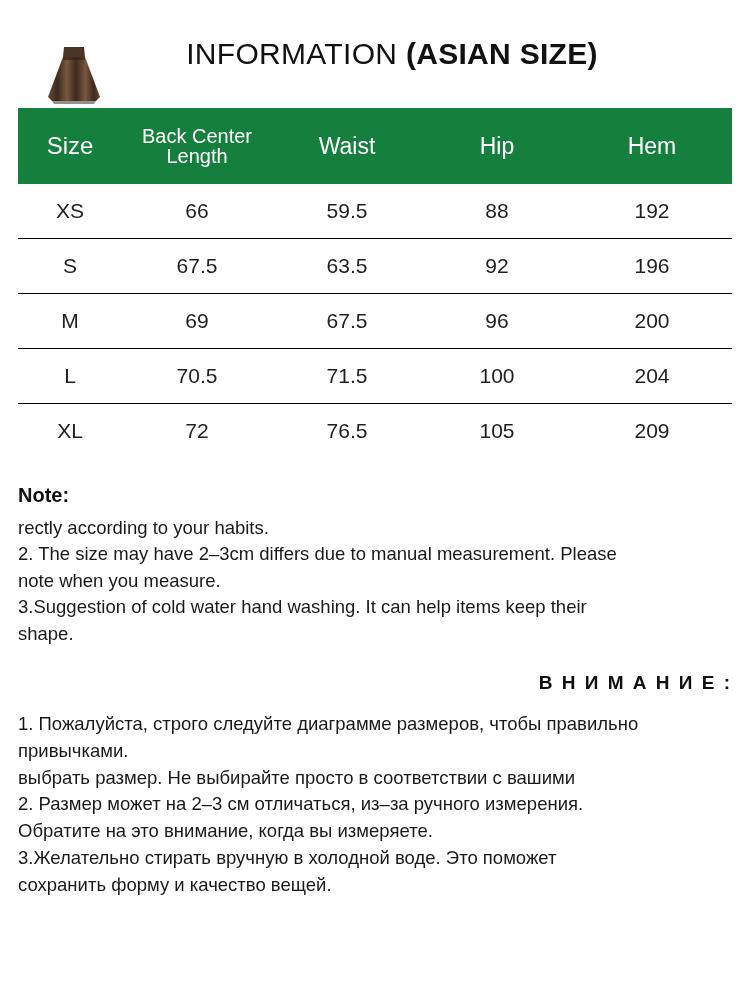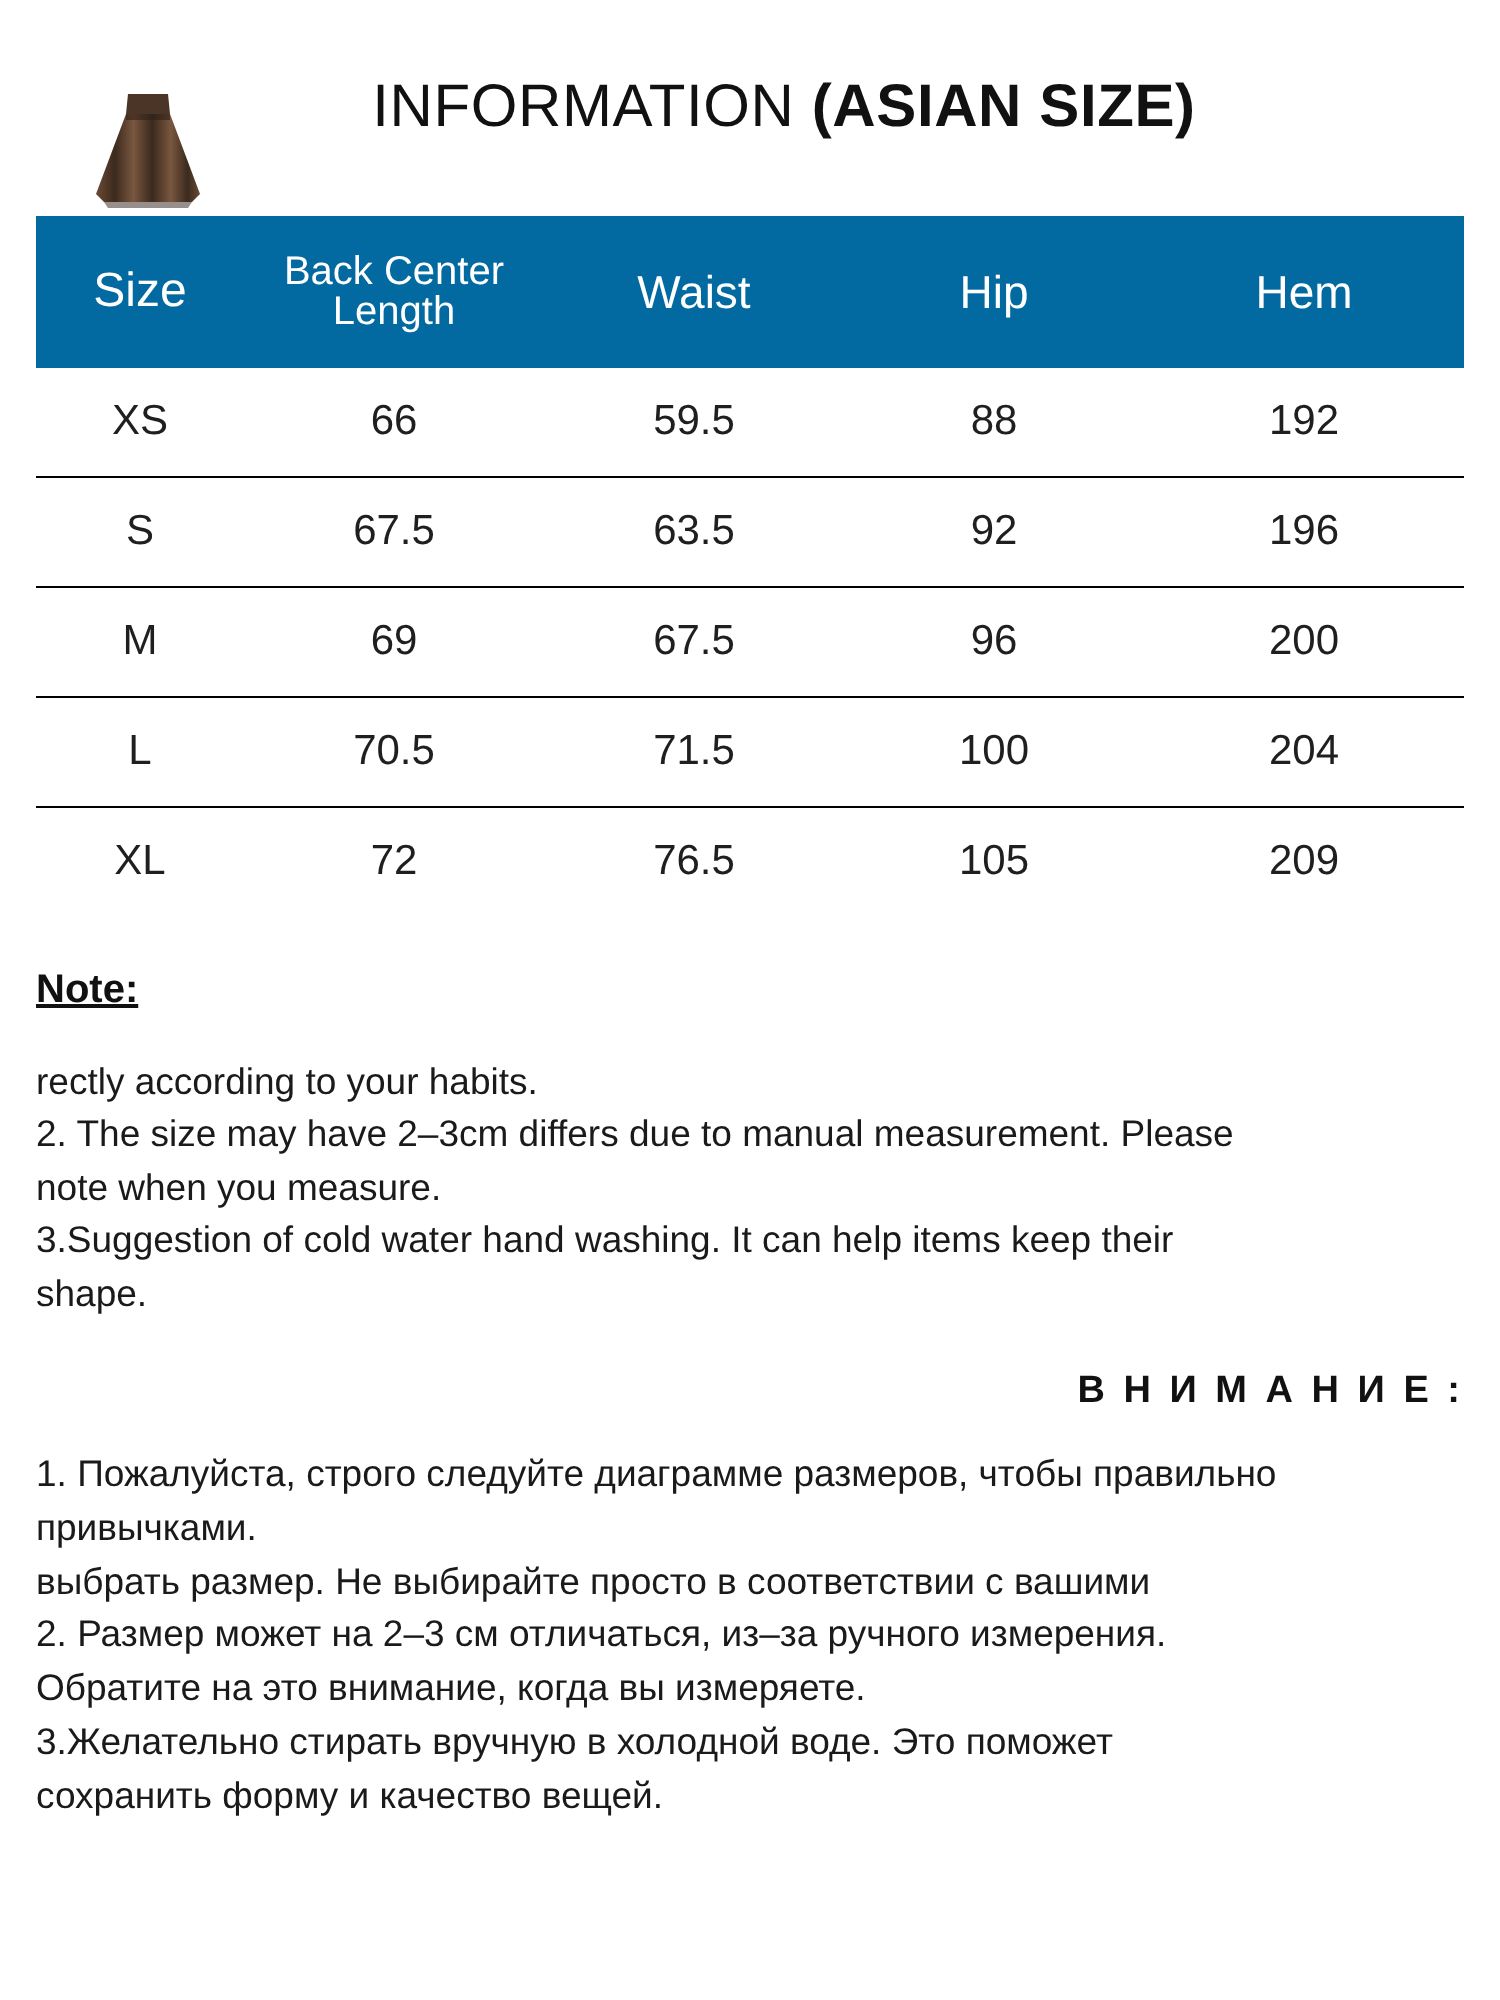--- a/index.html
+++ b/index.html
@@ -51,21 +51,21 @@
   
   .table-wrap {
     margin: 0 18px;
   }
   table.size-table {
     width: 714px;
     border-collapse: collapse;
     table-layout: fixed;
   }
   table.size-table thead th {
-    background: #0369a1;
+    background: #15803d;
     color: #ffffff;
     font-weight: 400;
     height: 76px;
     vertical-align: middle;
     font-size: 23px;
     line-height: 1.05;
     padding: 0;
   }
   table.size-table thead th.col-size { width: 104px; font-size: 24px;}
   table.size-table thead th.col-bcl  { width: 150px; }
@@ -95,22 +95,21 @@
 
   
   .notes {
     margin: 26px 18px 0 18px;
     width: 714px;
   }
   .note-heading {
     font-size: 20px;
     font-weight: 700;
     color: #111;
-    margin-bottom: 22px;
-    text-decoration: underline;
+    margin-bottom: 9px;
   }
   .note-line {
     font-size: 18.5px;
     line-height: 1.32;
     color: #1a1a1a;
     margin: 0 0 2px 0;
   }
   .ru-heading {
     font-size: 19px;
     font-weight: 700;

